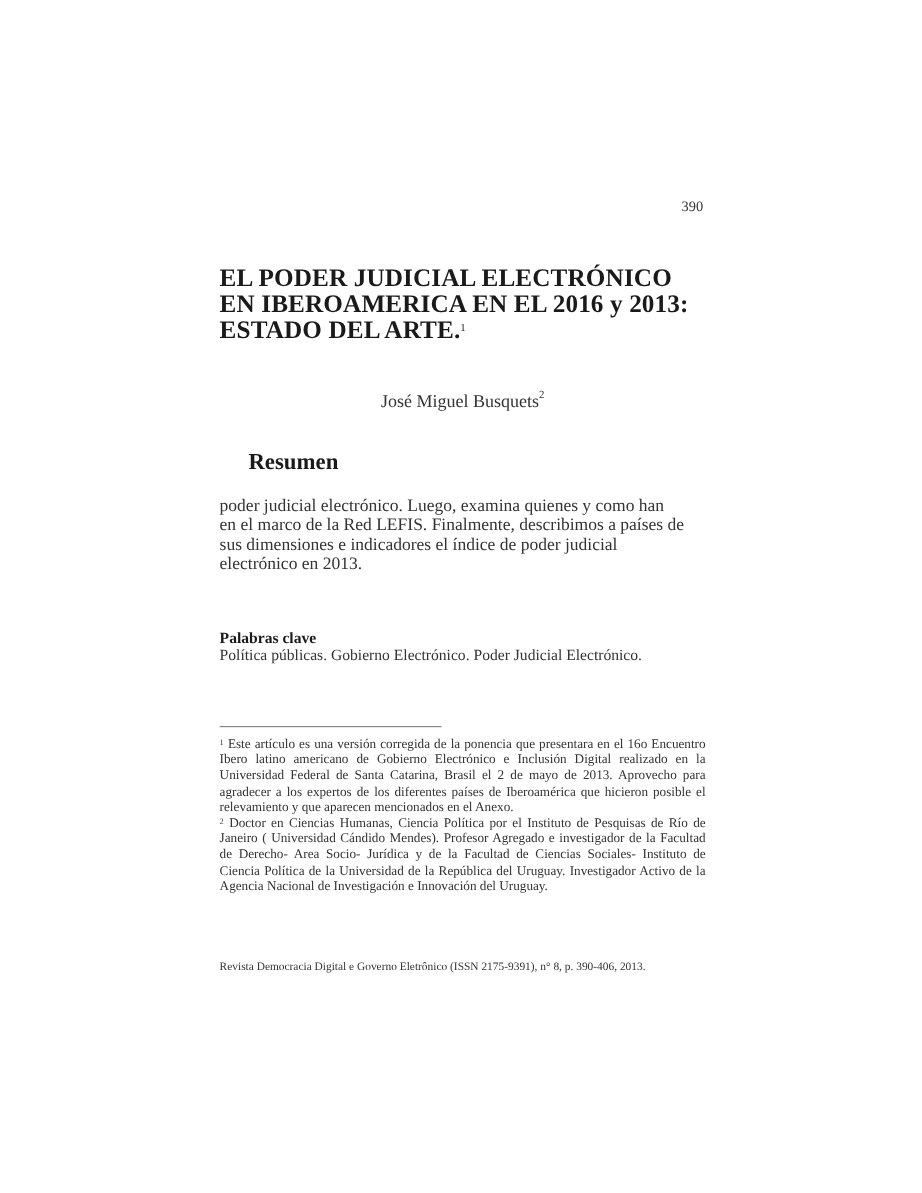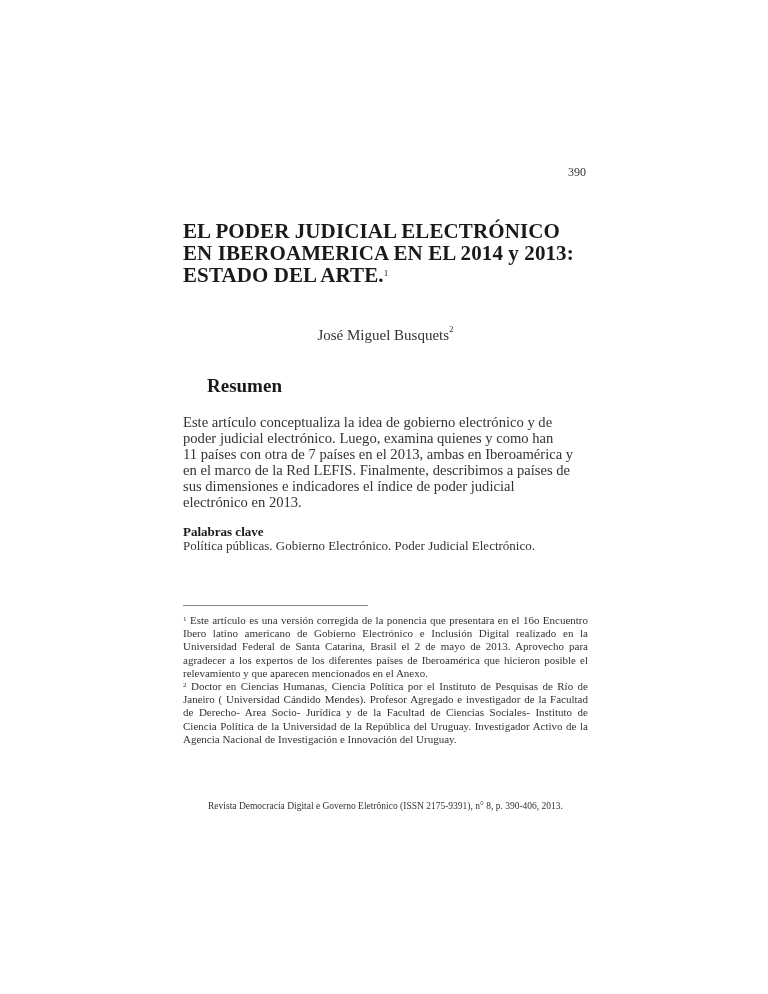--- a/index.html
+++ b/index.html
@@ -12,43 +12,41 @@
   #author { top:327px; left:183px; width:405px; text-align:center; font-size:15px; color:#333; }
   #author sup { font-size:9px; vertical-align:top; position:relative; top:-3px; }
   #resumen-heading { top:375px; left:183px; font-weight:bold; font-size:19px; color:#1a1a1a;margin-left:24px; }
   #abstract { top:414px; left:183px; width:410px; font-size:14.6px; line-height:16px; color:#333; }
   #keywords-heading { top:524px; left:183px; font-weight:bold; font-size:13px; color:#1a1a1a; }
   #keywords { top:538px; left:183px; width:420px; font-size:13px; color:#333; }
   #footnote-rule { top:605px; left:183px; width:185px; height:0; border-top:1px solid #888; }
   #footnotes { top:614px; left:183px; width:405px; font-size:11px; line-height:13.2px; color:#333; text-align:justify; }
   #footnotes p { margin:0; }
   #footnotes sup { font-size:7px; vertical-align:top; position:relative; top:-1px; }
-  #journal-footer { top:801px; left:183px; width:405px; text-align:center; font-size:9.5px; color:#333; }
+  #journal-footer { top:801px; left:183px; width:405px; text-align:left; font-size:9.5px; color:#333; }
 </style>
 </head>
 <body>
 
 <div id="page-number" class="abs">390</div>
 
 <div id="title" class="abs">
   <div>EL PODER JUDICIAL ELECTRÓNICO</div>
-  <div>EN IBEROAMERICA EN EL 2014 y 2013:</div>
+  <div>EN IBEROAMERICA EN EL 2016 y 2013:</div>
   <div><span>ESTADO DEL ARTE.</span><sup>1</sup></div>
 </div>
 
 <div id="author" class="abs">
   <span>José Miguel Busquets</span><sup>2</sup>
 </div>
 
 <div id="resumen-heading" class="abs">Resumen</div>
 
 <div id="abstract" class="abs">
-  <div>Este artículo conceptualiza la idea de gobierno electrónico y de</div>
   <div>poder judicial electrónico. Luego, examina quienes y como han</div>
-  <div>11 países con otra de 7 países en el 2013, ambas en Iberoamérica y</div>
   <div>en el marco de la Red LEFIS. Finalmente, describimos a países de</div>
   <div>sus dimensiones e indicadores el índice de poder judicial</div>
   <div>electrónico en 2013.</div>
 </div>
 
 <div id="keywords-heading" class="abs">Palabras clave</div>
 <div id="keywords" class="abs">Política públicas. Gobierno Electrónico. Poder Judicial Electrónico.</div>
 
 <div id="footnote-rule" class="abs"></div>
 

